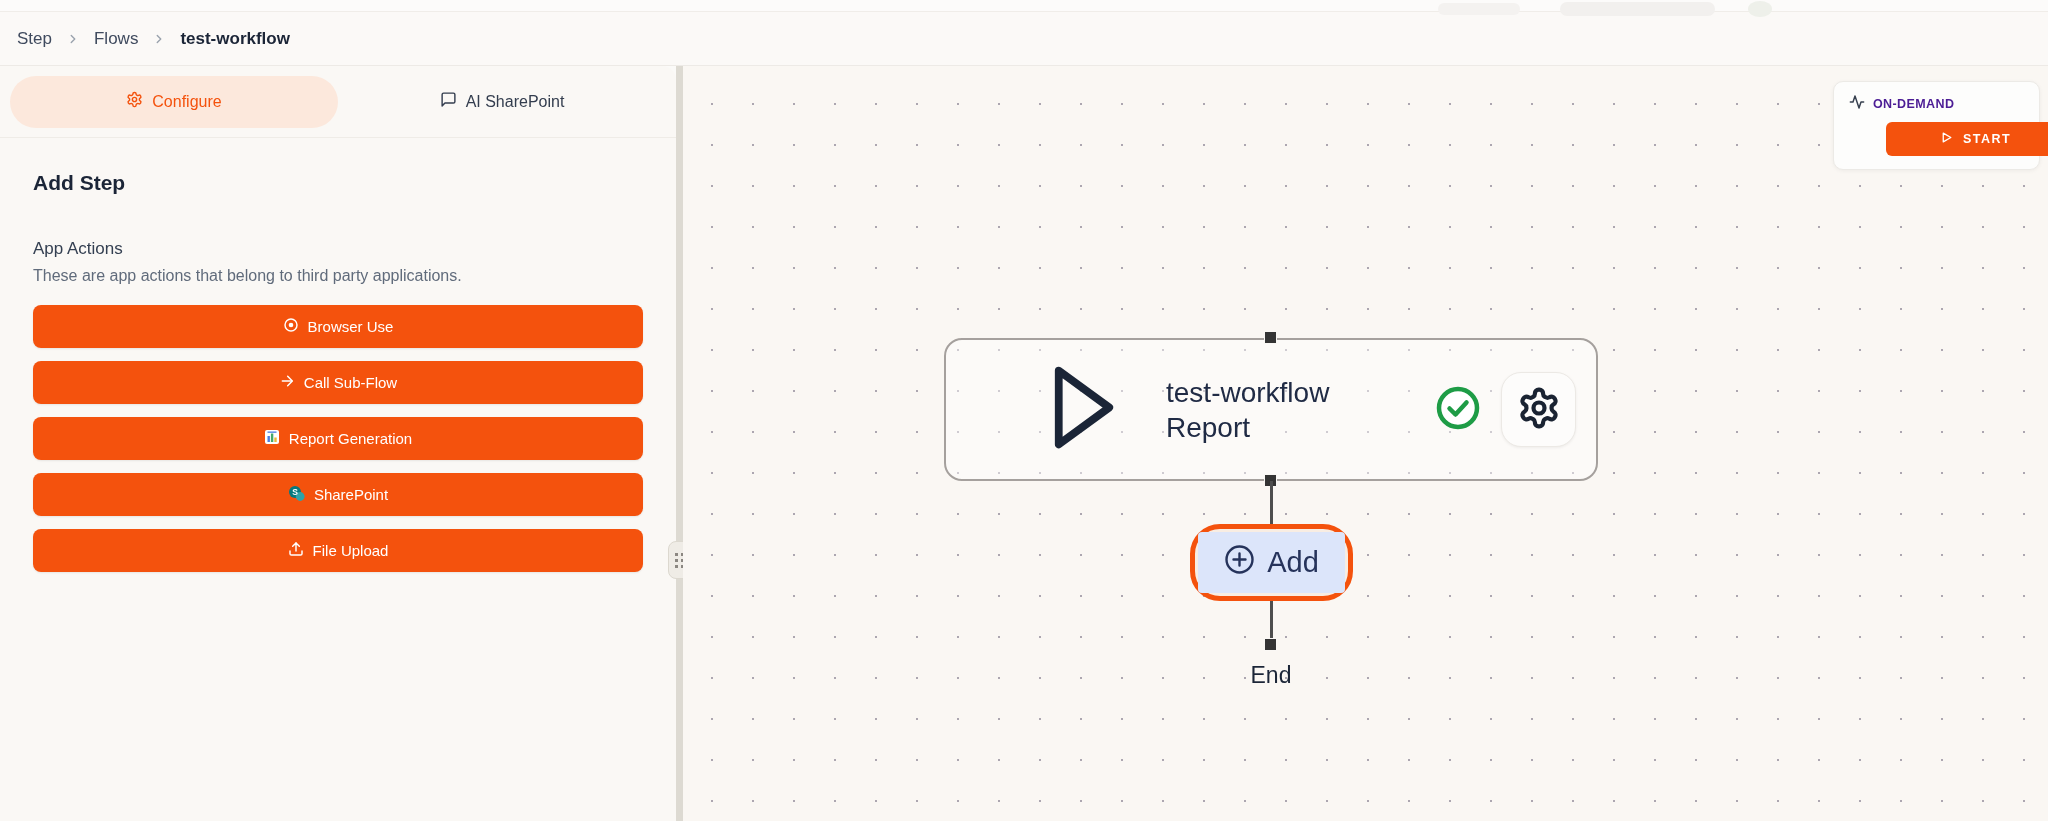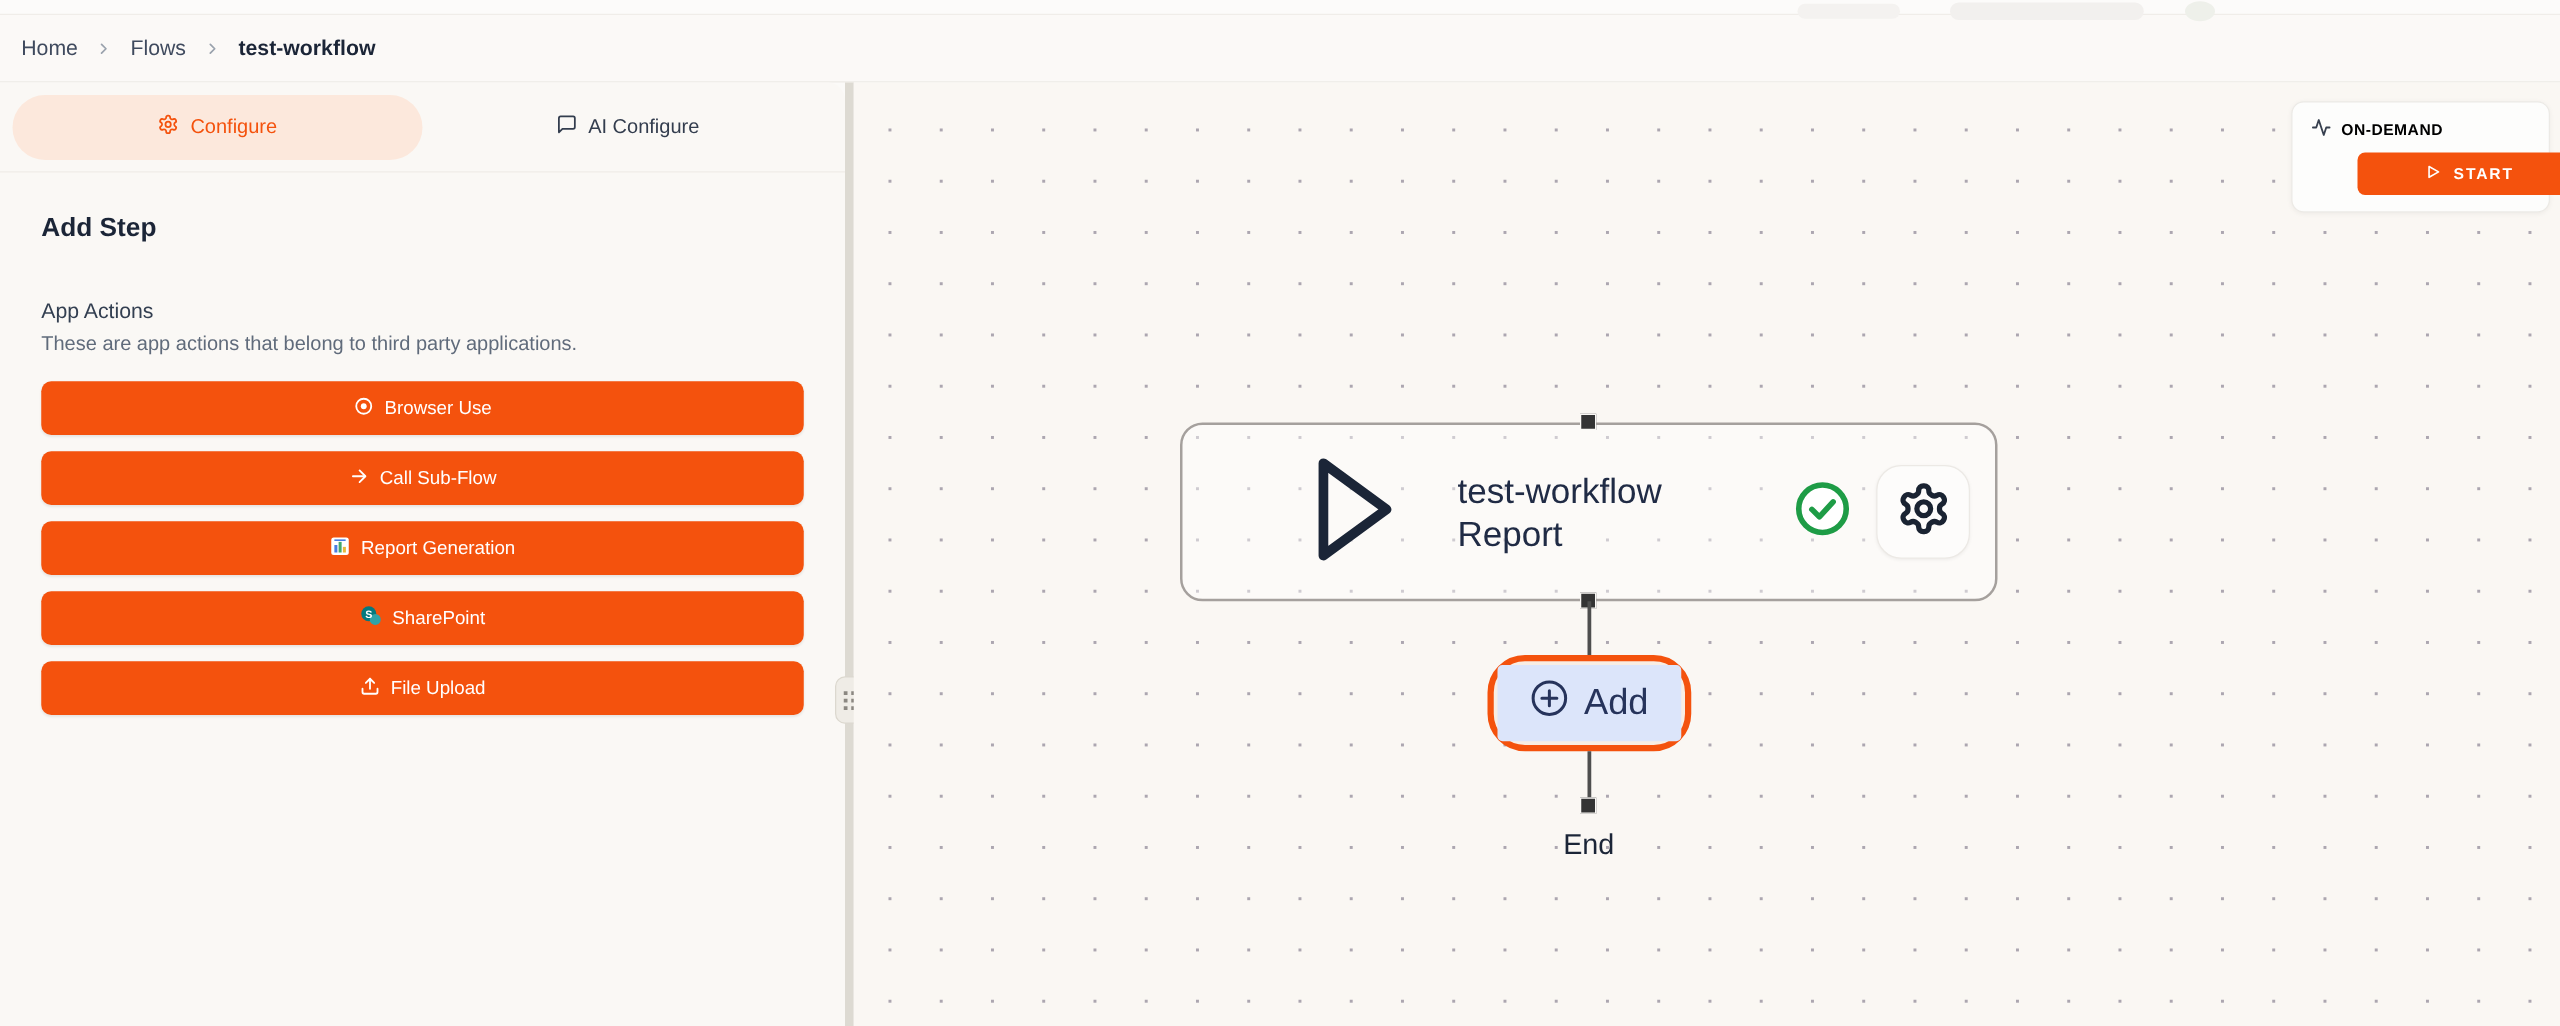--- a/index.html
+++ b/index.html
@@ -62,35 +62,35 @@
   .handle{position:absolute;width:13px;height:13px;background:#343434;border:1px solid #FAF8F5;}
   .wire{position:absolute;width:2.5px;background:#4E4E4E;}
 
   .add-pill{position:absolute;left:507px;top:458px;width:163px;height:77px;border:5px solid var(--accent);border-radius:30px;background:#F8EDE3;padding:3px;cursor:pointer;}
   .add-pill-inner{width:100%;height:100%;border-radius:4px;background:var(--lavender);display:flex;align-items:center;justify-content:center;gap:12px;color:#26335B;font-size:29px;font-weight:500;}
 
   .end-label{position:absolute;left:588px;top:596px;transform:translateX(-50%);font-size:23px;font-weight:500;color:var(--navy);}
 
   
   .run-card{position:absolute;right:8px;top:15px;width:207px;background:#FDFDFC;border:1px solid #ECEAE6;border-radius:10px;box-shadow:0 1px 4px rgba(0,0,0,.05);padding:12px 13px 13px;}
-  .run-mode{display:flex;align-items:center;gap:8px;font-size:12.5px;font-weight:700;letter-spacing:.4px;color:#000000;margin-bottom:9px;padding-left:2px;}
+  .run-mode{display:flex;align-items:center;gap:8px;font-size:12.5px;font-weight:700;letter-spacing:.4px;color:#4c1d95;margin-bottom:9px;padding-left:2px;}
   .start-btn{width:100%;height:34px;border:none;border-radius:6px;background:var(--accent);color:#fff;font-size:12.5px;font-weight:700;letter-spacing:1.5px;font-family:"Liberation Sans",sans-serif;display:flex;align-items:center;justify-content:center;gap:10px;cursor:pointer;margin-left:39px;}
 </style>
 </head>
 <body>
 
 <div class="top-strip">
   <div class="ghost2"></div>
   <div class="ghost1"></div>
   <div class="ghost3"></div>
 </div>
 
 <div class="crumb-bar">
   <div class="crumb">
-    <a>Home</a>
+    <a>Step</a>
     <span class="sep">
       <svg width="14" height="14" viewBox="0 0 24 24" fill="none" stroke="currentColor" stroke-width="2.4" stroke-linecap="round" stroke-linejoin="round">
           <path d="M9 18l6-6-6-6"></path>
         </svg>
     </span>
     <a>Flows</a>
     <span class="sep">
       <svg width="14" height="14" viewBox="0 0 24 24" fill="none" stroke="currentColor" stroke-width="2.4" stroke-linecap="round" stroke-linejoin="round">
           <path d="M9 18l6-6-6-6"></path>
         </svg>
@@ -111,21 +111,21 @@
             </svg>
         </span>
         <span>Configure</span>
       </div>
       <div class="tab">
         <span>
           <svg width="17" height="17" viewBox="0 0 24 24" fill="none" stroke="#333D4E" stroke-width="2" stroke-linecap="round" stroke-linejoin="round">
               <path d="M21 15a2 2 0 0 1-2 2H7l-4 4V5a2 2 0 0 1 2-2h14a2 2 0 0 1 2 2z"></path>
             </svg>
         </span>
-        <span>AI Configure</span>
+        <span>AI SharePoint</span>
       </div>
     </div>
 
     <div class="panel-content">
       <div class="add-step-title">Add Step</div>
       <div class="section-title">App Actions</div>
       <div class="section-desc">These are app actions that belong to third party applications.</div>
 
       <div class="action-list">
         <button class="action-btn">

